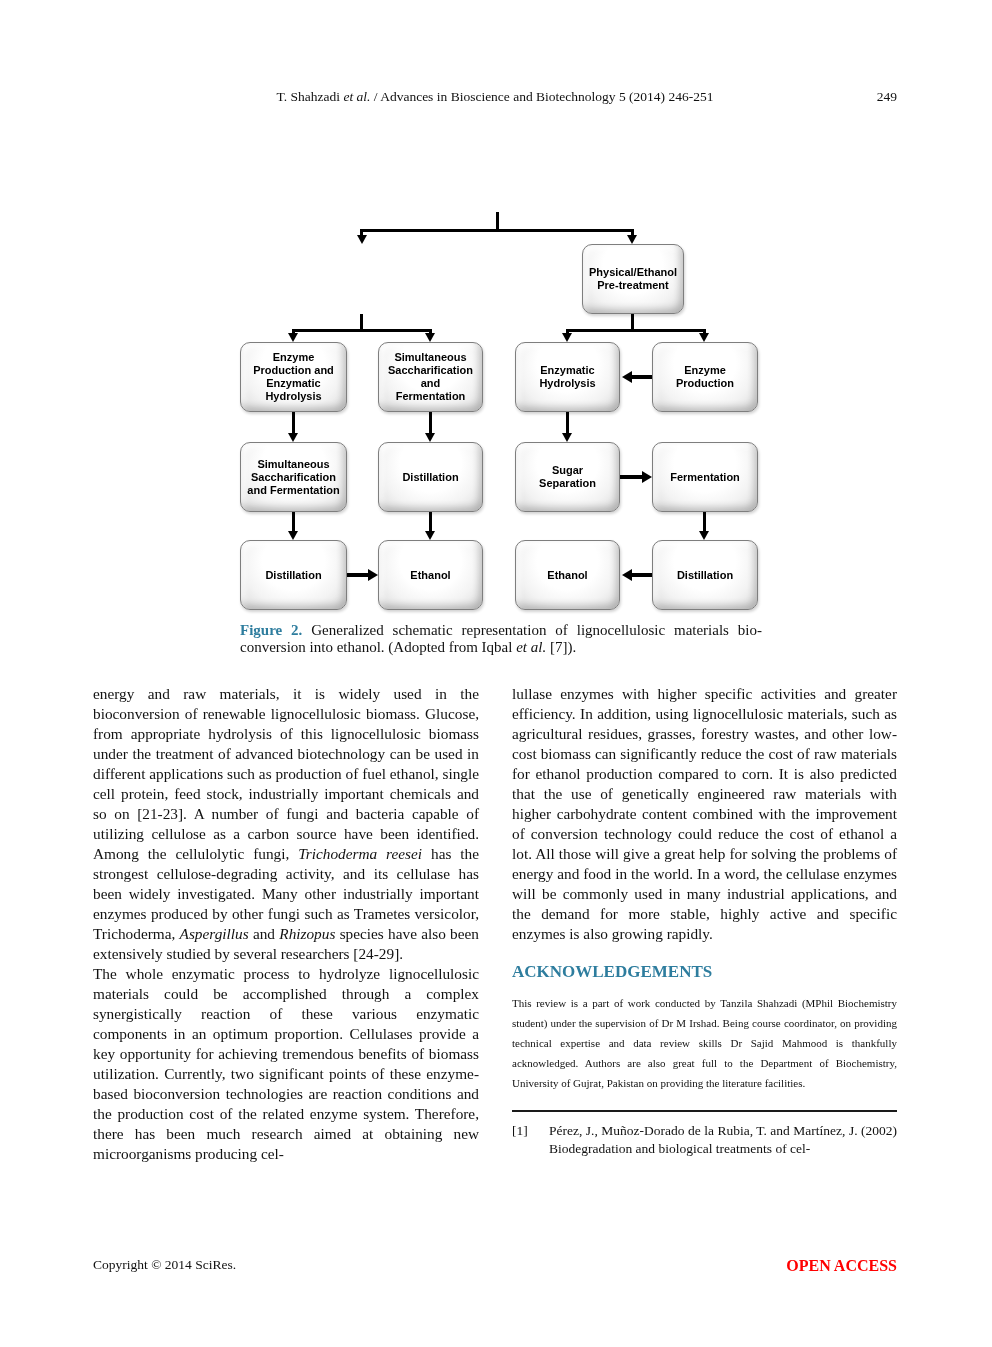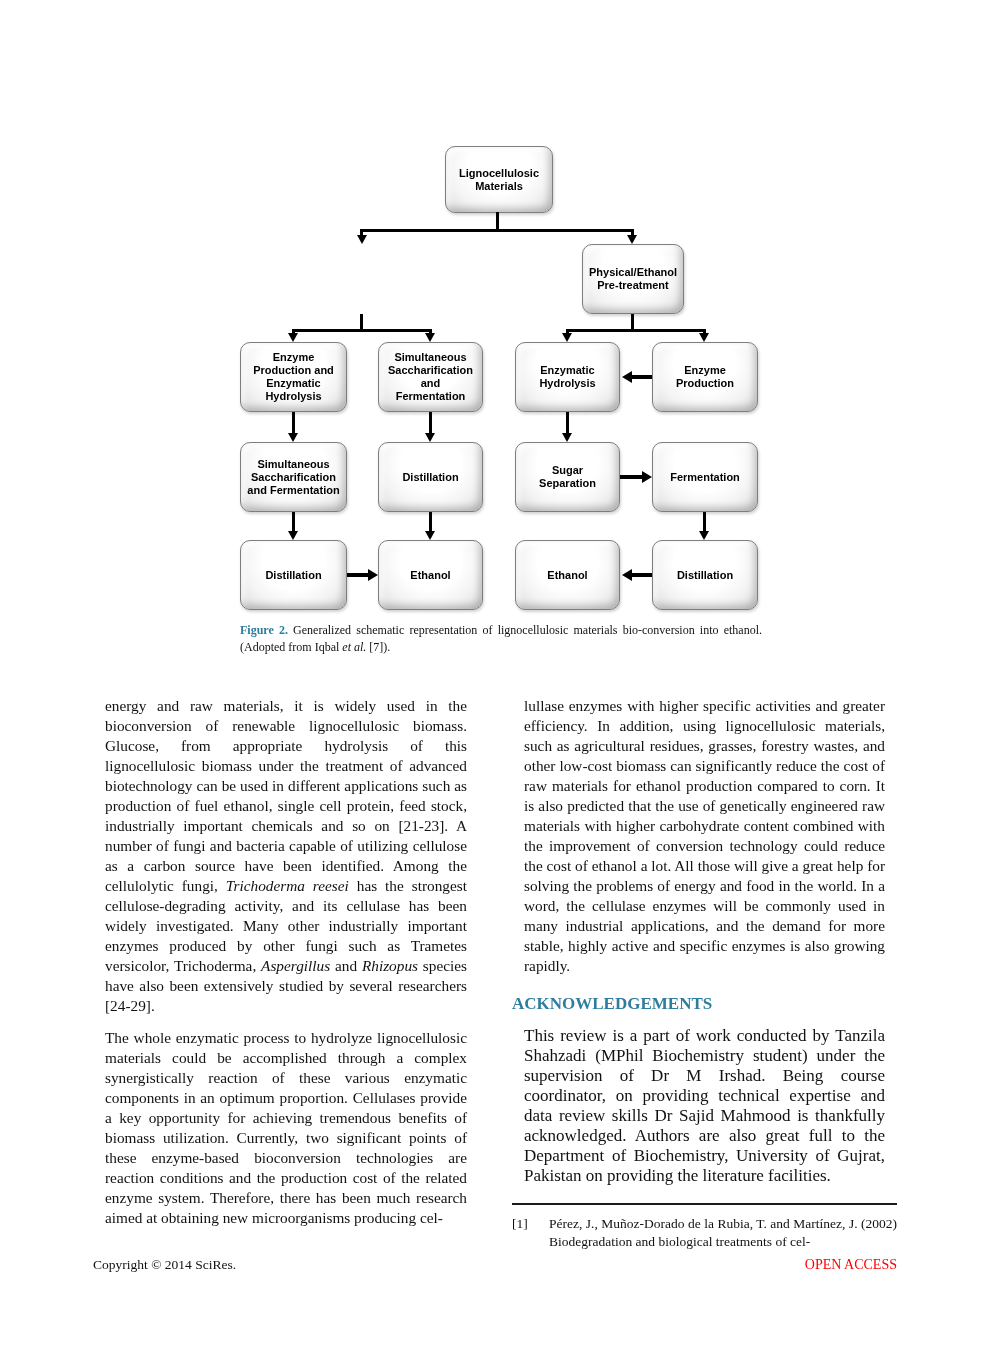--- a/index.html
+++ b/index.html
@@ -26,49 +26,50 @@
     box-shadow: inset -3px -4px 7px rgba(0,0,0,0.20), inset 3px 4px 6px rgba(255,255,255,0.95), 1px 2px 3px rgba(0,0,0,0.18);
   }
   .vl { position:absolute; width:3px; background:#000; }
   .hl { position:absolute; height:3px; background:#000; }
   .hls { position:absolute; height:4px; background:#000; }
   .ad { position:absolute; width:0; height:0; border-left:5px solid transparent; border-right:5px solid transparent; border-top:9px solid #000; }
   .al { position:absolute; width:0; height:0; border-top:6px solid transparent; border-bottom:6px solid transparent; border-right:10px solid #000; }
   .ar { position:absolute; width:0; height:0; border-top:6px solid transparent; border-bottom:6px solid transparent; border-left:10px solid #000; }
 
   
-  .caption { position:absolute; left:240px; top:622px; width:522px; font-size:12px; line-height:17px; text-align:justify; }
+  .caption { position:absolute; left:240px; top:622px; width:522px; font-size:15px; line-height:17px; text-align:justify; }
 
   
   .col { position:absolute; top:684px; font-size:15.3px; line-height:20px; text-align:justify; }
   .col-left  { left:93px;  width:386px; }
   .col-right { left:512px; width:385px; }
-  .col p { margin:12px; }
+  .col p { margin:0; }
   h2.sect { font-size:17px; font-weight:bold; margin:15px 0 11px 0; text-align:left; }
-  .ack-text { font-size:17px; line-height:20px; margin-top:2px; }
+  .ack-text { font-size:11px; line-height:20px; margin-top:2px; }
   .rule { height:2px; background:#1a1a1a; margin:17px 0 0 0; }
   .ref-item { display:flex; font-size:13.5px; line-height:17.5px; margin-top:10px; text-align:justify; }
   .ref-num { flex:0 0 37px; }
   .ref-text { flex:1; }
 
   
   .footer { position:absolute; left:93px; top:1257px; width:804px; display:flex; justify-content:space-between; font-size:13.5px; }
-  .open-access { font-weight:normal; font-size:14px; }
+  .open-access { font-weight:bold; font-size:16px; }
 </style>
 </head>
 <body>
 
 <div class="page">
 
+  <div class="header">
+    <span class="running-title"><span>T. Shahzadi </span><span style="font-style: italic;">et al.</span><span> / Advances in Bioscience and Biotechnology 5 (2014) 246-251</span></span>
+    <span class="pageno">249</span>
+  </div>
 
   <div class="flowchart">
 
-    <div class="node" style="left:445px; top:146px; width:108px; height:67px;">
-        <span>Lignocellulosic Materials</span>
-      </div>
     <div class="node" style="left:582px; top:244px; width:102px; height:70px;">
         <span>Physical/Ethanol Pre-treatment</span>
       </div>
     <div class="node" style="left:240px; top:342px; width:107px; height:70px;">
         <span>Enzyme Production and Enzymatic Hydrolysis</span>
       </div>
     <div class="node" style="left:378px; top:342px; width:105px; height:70px;">
         <span>Simultaneous Saccharification and Fermentation</span>
       </div>
     <div class="node" style="left:515px; top:342px; width:105px; height:70px;">

